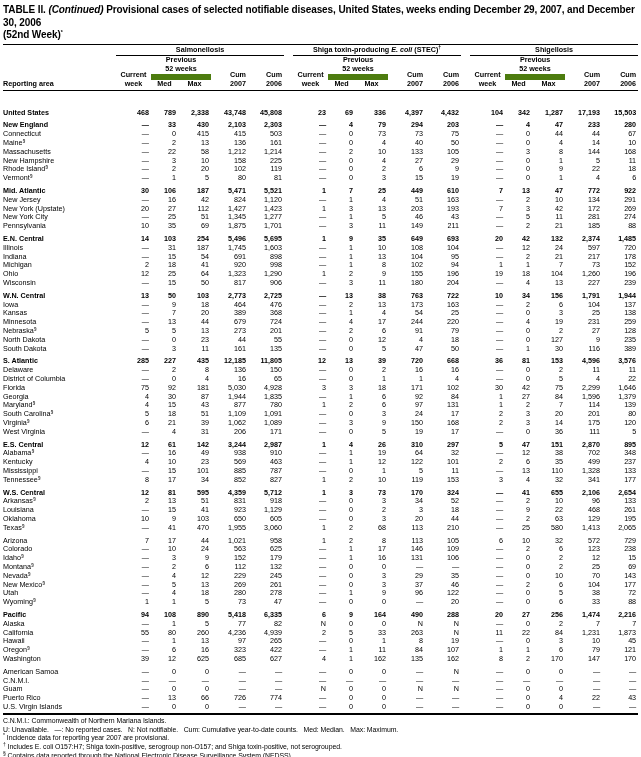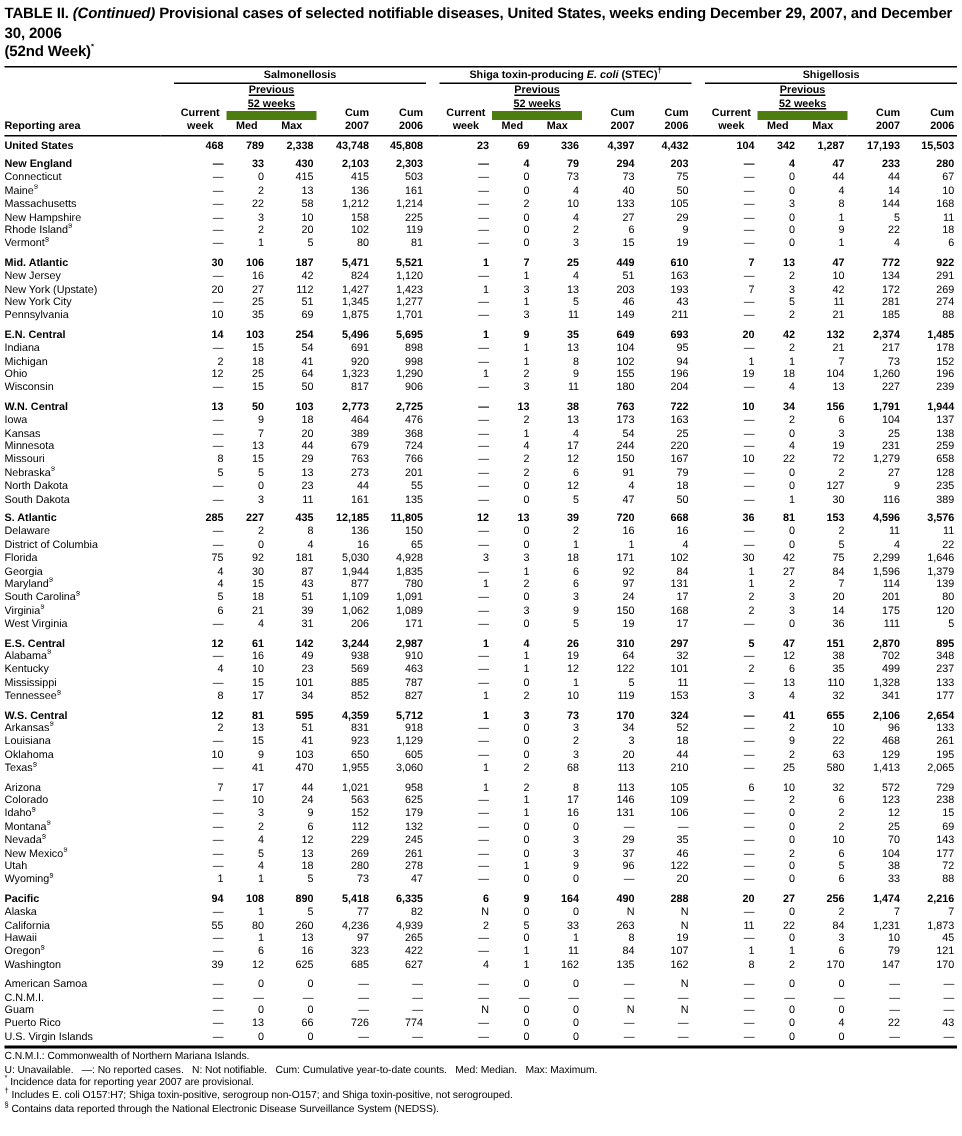--- a/index.html
+++ b/index.html
@@ -21,32 +21,32 @@
   .title .it { font-style: italic; }
   .title-rule { border-top: 1.5px solid #000; margin-top: 2px; }
 
   table { border-collapse: collapse; table-layout: fixed; width: 635px; margin-top: 1px; }
   th, td { font-size: 7.2px; line-height: 8.8px; padding: 0; vertical-align: bottom; }
 
   thead th { font-weight: bold; }
   th.grp { text-align: center; }
   th.grp .ul { border-bottom: 1px solid #000; padding-bottom: 1px; }
   th.grp .it { font-style: italic; text-align: right; }
-  th.prev { text-align: center; text-decoration: underline; }
+  th.prev { text-align: center; }
   th.prev .ul { border-bottom: 6px solid #4d7c0f; padding-bottom: 0; }
   th.ctr { }
   th.rgt { text-align: right; padding-right: 2px; }
   thead tr.hdr-bottom th { border-bottom: 1px solid #000; padding-bottom: 1px; margin-left: 25px; }
   th.area-h { text-align: left; }
 
   tbody td.area { text-align: left; white-space: nowrap; overflow: hidden; }
   tbody td.num { text-align: right; padding-right: 2px; white-space: nowrap; }
   tbody tr.total td { font-weight: bold; }
   tbody tr.gap td { height: 4px; line-height: 4px; }
-  tbody tr.first-pad td { padding-top: 2px; }
+  tbody tr.first-pad td { padding-top: 18px; }
 
   sup { font-size: 5.2px; line-height: 0; vertical-align: super; }
 
   .table-end { width: 635px; border-top: 1px solid #000; border-bottom: 1px solid #000; height: 2.5px; margin-top: 1px; }
 
   .footnotes { margin-top: 2px; }
   .footnote {
     font-size: 6.9px;
     line-height: 8.6px;
     white-space: pre-wrap;
@@ -450,20 +450,41 @@
           <td class="num">649</td>
           <td class="num">693</td>
           <td class="spc"></td>
           <td class="num">20</td>
           <td class="num">42</td>
           <td class="num">132</td>
           <td class="num">2,374</td>
           <td class="num">1,485</td>
         </tr>
         <tr class="">
+          <td class="area">Illinois</td>
+          <td class="spc"></td>
+          <td class="num">—</td>
+          <td class="num">31</td>
+          <td class="num">187</td>
+          <td class="num">1,745</td>
+          <td class="num">1,603</td>
+          <td class="spc"></td>
+          <td class="num">—</td>
+          <td class="num">1</td>
+          <td class="num">10</td>
+          <td class="num">108</td>
+          <td class="num">104</td>
+          <td class="spc"></td>
+          <td class="num">—</td>
+          <td class="num">12</td>
+          <td class="num">24</td>
+          <td class="num">597</td>
+          <td class="num">720</td>
+        </tr>
+        <tr class="">
           <td class="area">Indiana</td>
           <td class="spc"></td>
           <td class="num">—</td>
           <td class="num">15</td>
           <td class="num">54</td>
           <td class="num">691</td>
           <td class="num">898</td>
           <td class="spc"></td>
           <td class="num">—</td>
           <td class="num">1</td>
@@ -619,41 +640,20 @@
           <td class="num">4</td>
           <td class="num">17</td>
           <td class="num">244</td>
           <td class="num">220</td>
           <td class="spc"></td>
           <td class="num">—</td>
           <td class="num">4</td>
           <td class="num">19</td>
           <td class="num">231</td>
           <td class="num">259</td>
-        </tr>
-        <tr class="">
-          <td class="area">Missouri</td>
-          <td class="spc"></td>
-          <td class="num">8</td>
-          <td class="num">15</td>
-          <td class="num">29</td>
-          <td class="num">763</td>
-          <td class="num">766</td>
-          <td class="spc"></td>
-          <td class="num">—</td>
-          <td class="num">2</td>
-          <td class="num">12</td>
-          <td class="num">150</td>
-          <td class="num">167</td>
-          <td class="spc"></td>
-          <td class="num">10</td>
-          <td class="num">22</td>
-          <td class="num">72</td>
-          <td class="num">1,279</td>
-          <td class="num">658</td>
         </tr>
         <tr class="">
           <td class="area">Nebraska<sup>§</sup></td>
           <td class="spc"></td>
           <td class="num">5</td>
           <td class="num">5</td>
           <td class="num">13</td>
           <td class="num">273</td>
           <td class="num">201</td>
           <td class="spc"></td>

